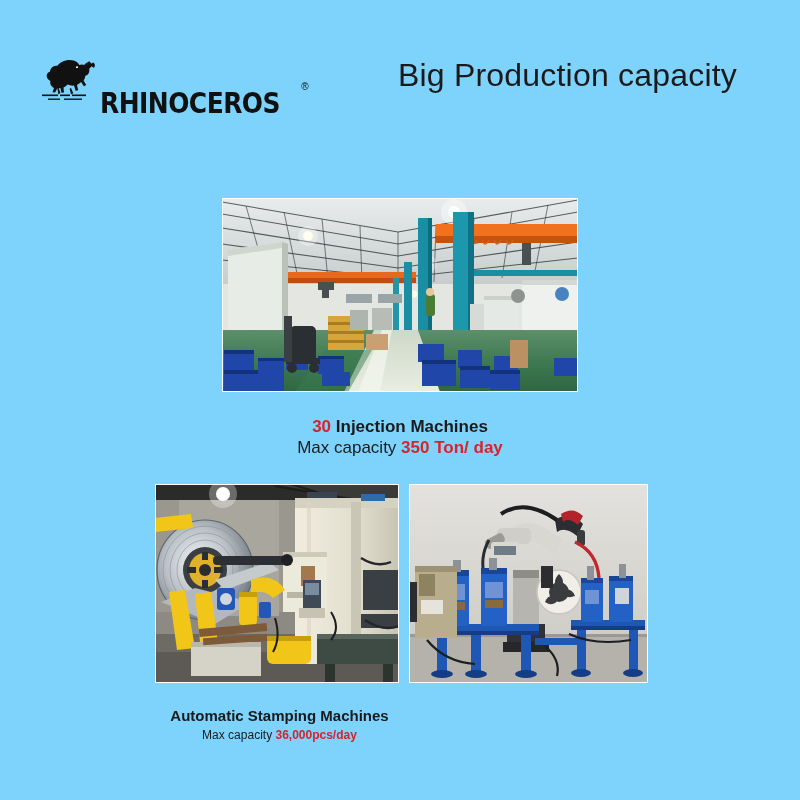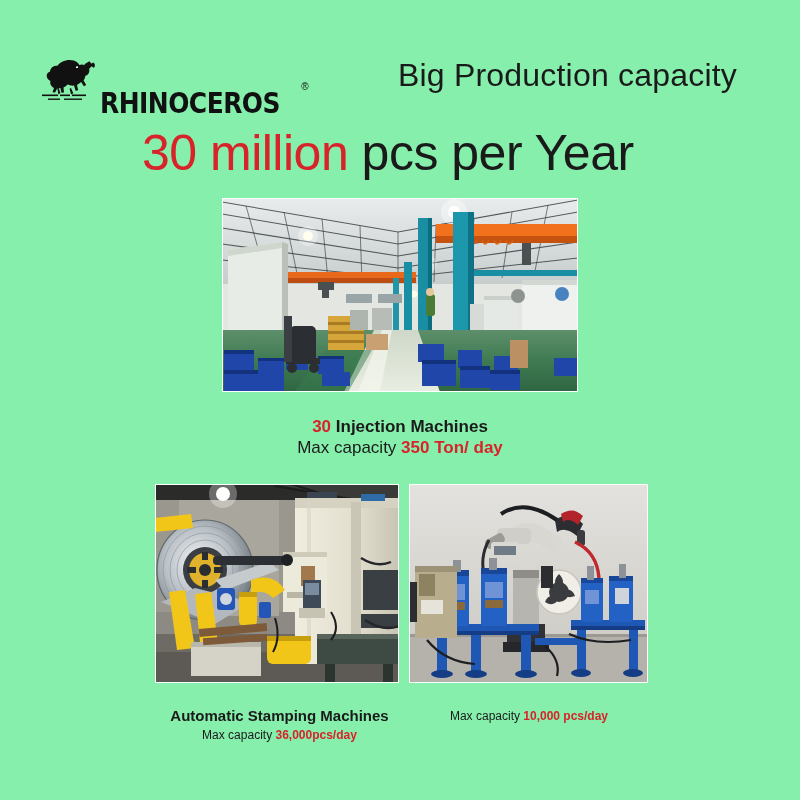--- a/index.html
+++ b/index.html
@@ -3,21 +3,21 @@
 <meta charset="utf-8">
 <title>Rhinoceros Production Capacity</title>
 <style>
   * { box-sizing: border-box; margin: 0; padding: 0; }
   html, body {
     width: 800px; height: 800px;
     background: #ffffff;
     font-family: "Liberation Sans", sans-serif;
     overflow: hidden;
   }
-  .page { position: relative; width: 800px; height: 800px; background: #86efac; }
+  .page { position: relative; width: 800px; height: 800px; background: #7dd3fc; }
 
   
   .brand { position: absolute; left: 38px; top: 52px; display: flex; align-items: flex-end; height: 52px; }
   .brand-mark { width: 62px; height: 48px; display: block; }
   .brand-word { display: flex; align-items: flex-start; margin-left: 0px; }
   .brand-text {
     font-family: "DejaVu Sans", sans-serif;
     font-weight: 700; font-size: 29px; letter-spacing: -0.6px;
     color: #111; line-height: 1; transform: scaleX(0.86); transform-origin: left bottom;
     position: relative; top: 14px;
@@ -79,23 +79,20 @@
       </g>
     </svg>
     <div class="brand-word">
       <span class="brand-text">RHINOCEROS</span>
       <span class="brand-reg">®</span>
     </div>
   </div>
 
   <div class="headline">Big Production capacity</div>
 
-  <div class="bigline">
-    <span class="accent">30 million</span><span> pcs per Year</span>
-  </div>
 
   <div class="photo" id="photo-injection">
     <svg viewBox="0 0 356 194" preserveAspectRatio="none">
       <defs>
         <linearGradient id="roofG" x1="0" y1="0" x2="0" y2="1">
           <stop offset="0" stop-color="#e9ecec"></stop>
             <stop offset="1" stop-color="#b9c0c0"></stop>
         </linearGradient>
         <linearGradient id="floorG" x1="0" y1="0" x2="0" y2="1">
           <stop offset="0" stop-color="#5d8f6a"></stop>
@@ -512,18 +509,15 @@
   </div>
 
   <div class="cap" id="cap-stamping">
     <div class="l1">Automatic Stamping Machines</div>
     <div class="l2">
       <span>Max capacity </span><b class="red">36,000pcs/day</b>
     </div>
   </div>
 
   <div class="cap" id="cap-welding">
-    <div class="l2">
-      <span>Max capacity </span><b class="red">10,000 pcs/day</b>
-    </div>
   </div>
 
 </div>
 
 </body></html>

